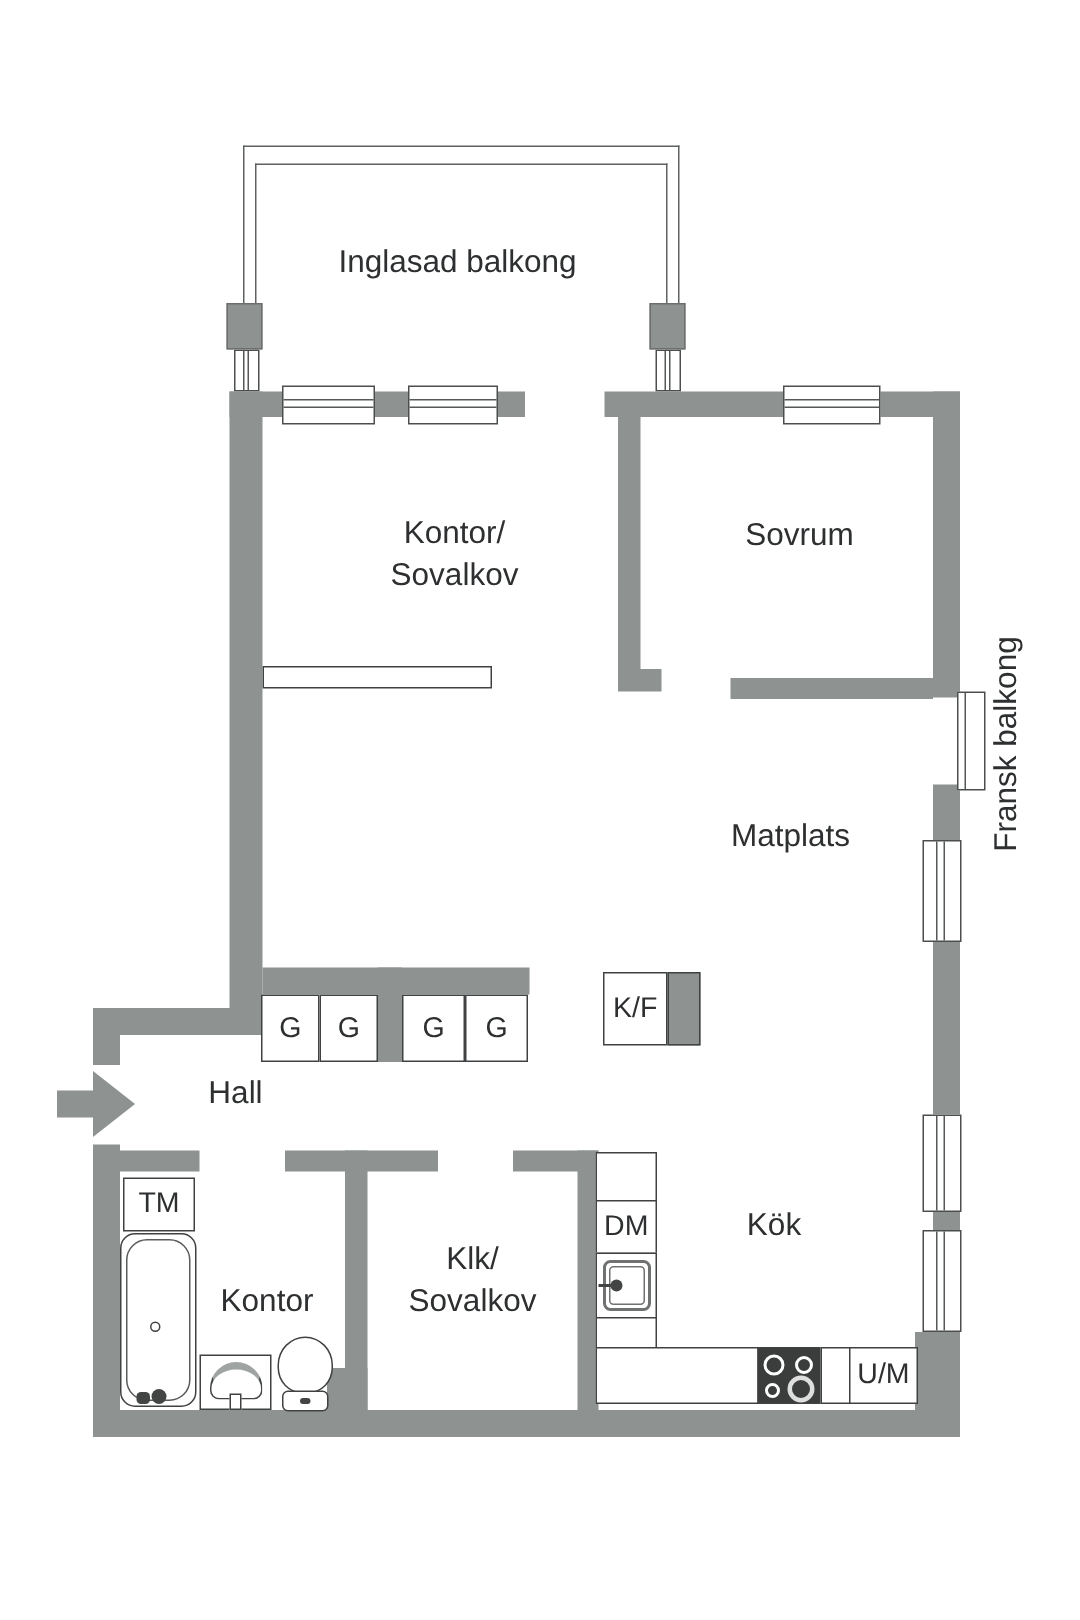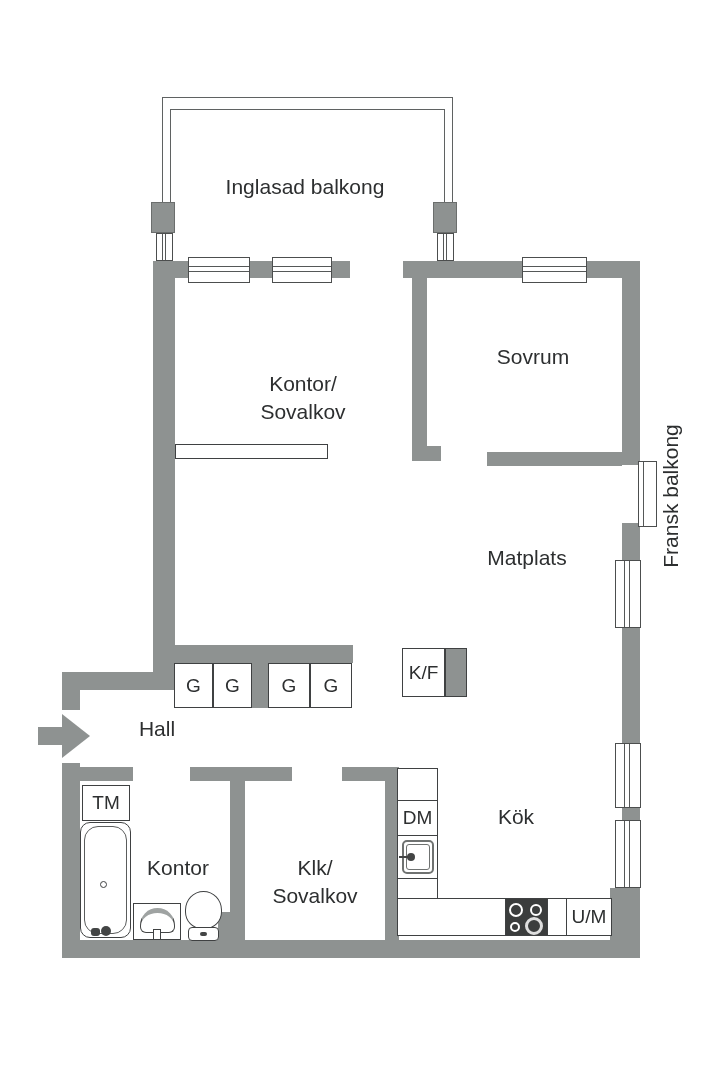--- a/index.html
+++ b/index.html
@@ -21,21 +21,21 @@
   .winh{position:absolute;background:#fff;border:1.3px solid #4c4e4e;box-sizing:border-box;}
   .winh::before,.winh::after{content:"";position:absolute;left:0;right:0;border-top:1.2px solid #555858;}
   .winh::before{top:34%;} .winh::after{top:56%;}
   .winv{position:absolute;background:#fff;border:1.3px solid #4c4e4e;box-sizing:border-box;}
   .winv::before,.winv::after{content:"";position:absolute;top:0;bottom:0;border-left:1.2px solid #555858;}
   .winv::before{left:34%;} .winv::after{left:56%;}
   .rail{position:absolute;background:#fff;border:1.3px solid #4c4e4e;box-sizing:border-box;}
   .rail::before{content:"";position:absolute;top:0;bottom:0;left:26%;border-left:1.2px solid #555858;}
   .balc{position:absolute;border-style:solid;border-color:var(--frame);border-width:1.5px 1.5px 0 1.5px;box-sizing:border-box;background:transparent;}
   .lbl{position:absolute;font-size:21px;text-align:center;white-space:nowrap;}
-  .lbl2{line-height:28px;white-space:normal;margin-top:28px;}
+  .lbl2{line-height:28px;white-space:normal;}
   .rot{transform:rotate(-90deg);transform-origin:center center;}
   .burner{position:absolute;border-radius:50%;border:2px solid #fff;box-sizing:border-box;}
   .fixline{position:absolute;background:#434545;}
   .note{position:absolute;font-size:13.5px;color:#3b3b3b;white-space:nowrap;}
 </style>
 </head>
 <body>
 
 <div id="plan">
 
@@ -134,21 +134,21 @@
   <div class="box" style="left:547px;top:898px;width:21px;height:38px;border-width:1.2px;"></div>
   <div class="box cell" style="left:566px;top:898px;width:46px;height:38px;border-width:1.2px;justify-content:center;">
       <span>U/M</span>
     </div>
 
   <div>
     <div style="position:absolute;left:38px;top:727px;width:24px;height:18px;background:var(--wall);"></div>
     <div style="position:absolute;left:62px;top:714px;width:0;height:0;border-left:28px solid var(--wall);border-top:22px solid transparent;border-bottom:22px solid transparent;"></div>
   </div>
 
-  <div class="lbl" style="left:155px;top:163px;width:300px;margin-top:12px;">Inglasad balkong</div>
+  <div class="lbl" style="left:155px;top:163px;width:300px;">Inglasad balkong</div>
   <div class="lbl lbl2" style="left:203px;top:342px;width:200px;">
     <span>Kontor/</span><br>
     <span>Sovalkov</span>
   </div>
   <div class="lbl" style="left:433px;top:345px;width:200px;">Sovrum</div>
   <div class="lbl" style="left:427px;top:546px;width:200px;">Matplats</div>
   <div class="lbl rot" style="left:579px;top:484px;width:184px;">Fransk balkong</div>
   <div class="lbl" style="left:107px;top:717px;width:100px;">Hall</div>
   <div class="lbl" style="left:128px;top:856px;width:100px;">Kontor</div>
   <div class="lbl lbl2" style="left:245px;top:826px;width:140px;">

